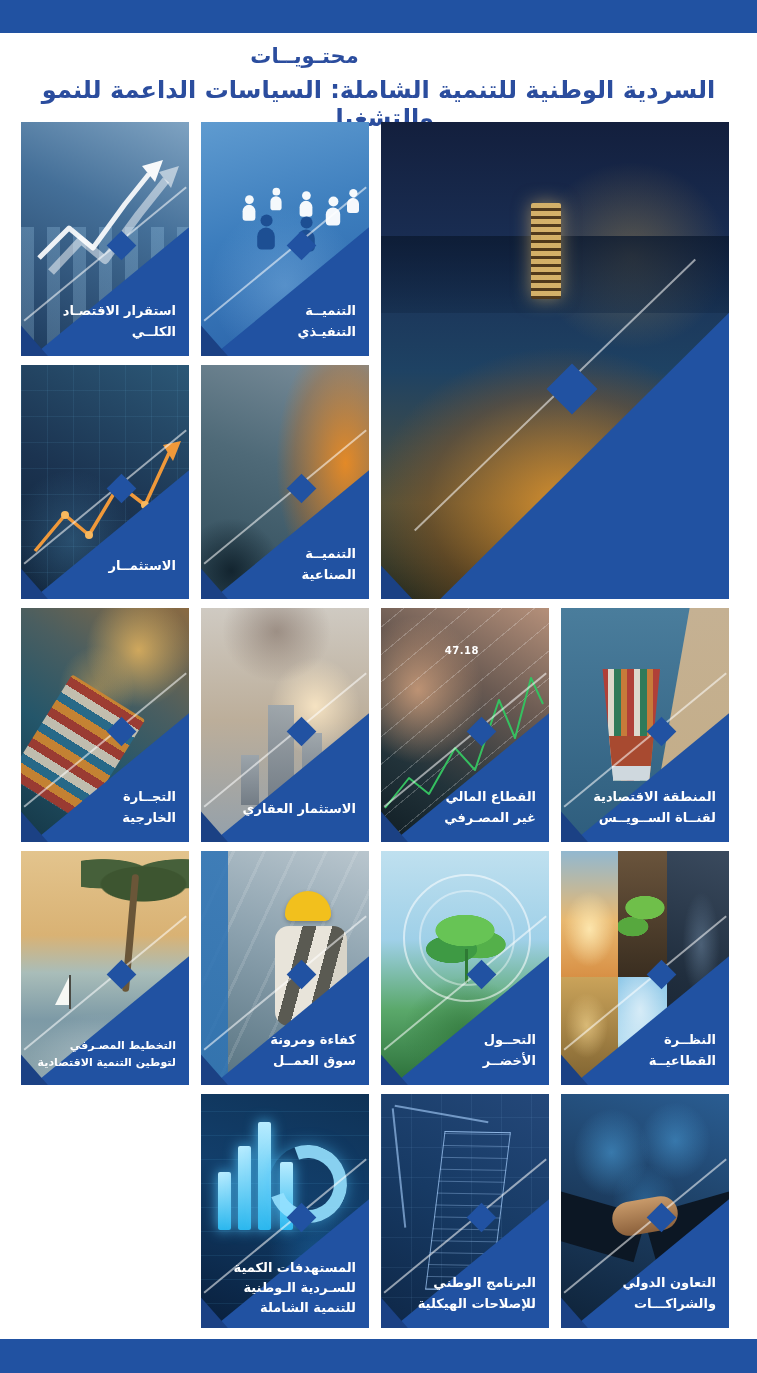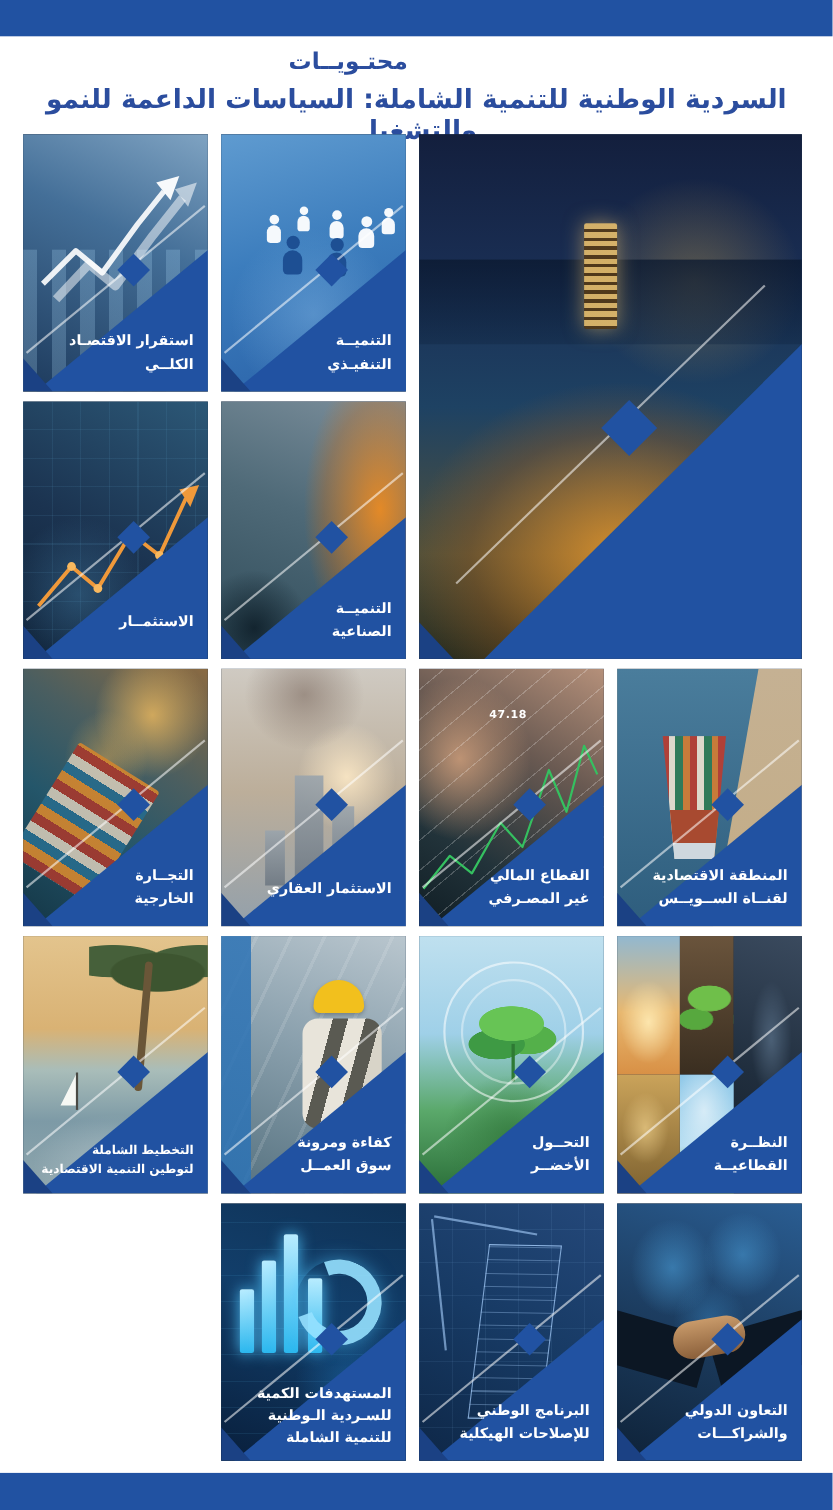--- a/index.html
+++ b/index.html
@@ -4,21 +4,21 @@
 <style>
   html,body{margin:0;padding:0;}
   body{
     width:757px;height:1373px;position:relative;overflow:hidden;background:#fff;
     font-family:"DejaVu Sans",sans-serif;
   }
   .bar{position:absolute;left:0;width:757px;background:#2152a2;}
   .bar.top{top:0;height:33px;}
   .bar.bottom{top:1339px;height:34px;}
   .title{position:absolute;top:44px;left:0;width:609px;text-align:center;
-    font-size:21px;font-weight:bold;color:#2b4d9e;margin:0;padding-left:12px;}
+    font-size:21px;font-weight:bold;color:#2b4d9e;margin:0;}
   .subtitle{position:absolute;top:76px;left:0;width:757px;text-align:center;
     font-size:24px;font-weight:bold;color:#2b4d9e;margin:0;}
   .grid{
     position:absolute;top:122px;left:21px;width:708px;direction:rtl;
     display:grid;grid-template-columns:repeat(4,168px);grid-auto-rows:234px;
     column-gap:12px;row-gap:9px;
   }
   .tile{position:relative;overflow:hidden;margin:0;cursor:pointer;background:#10253f;}
   .photo{position:absolute;inset:0;overflow:hidden;}
   .photo svg{position:absolute;inset:0;}
@@ -402,21 +402,21 @@
       <div class="canopy"></div>
       <div class="trunk"></div>
       <div class="sail"></div>
       <div class="mast"></div>
     </div>
     <div class="dline"></div>
     <div class="tri"></div>
     <div class="cornertri"></div>
     <div class="diamond"></div>
     <figcaption class="label">
-      <span class="ln">التخطيط الشاملة</span>
+      <span class="ln">التخطيط المصـرفي</span>
       <span class="ln">لتوطين التنمية الاقتصادية</span>
     </figcaption>
   </figure>
 
   <figure class="tile t13">
     <div class="photo p13">
       <div class="slv l"></div>
       <div class="slv r"></div>
       <div class="hnd"></div>
     </div>

